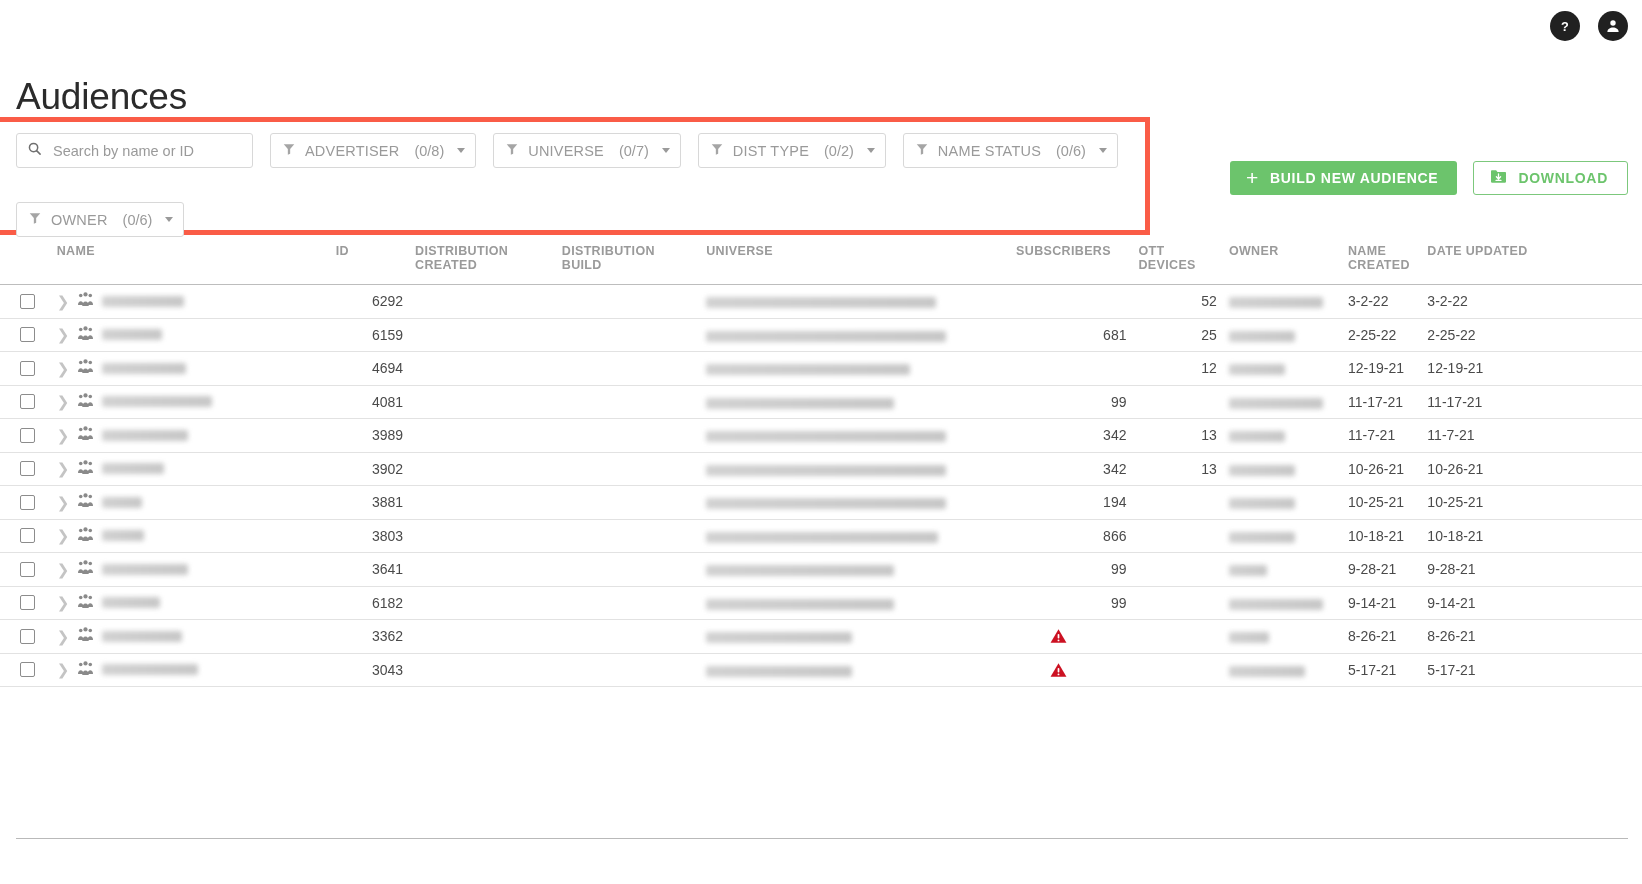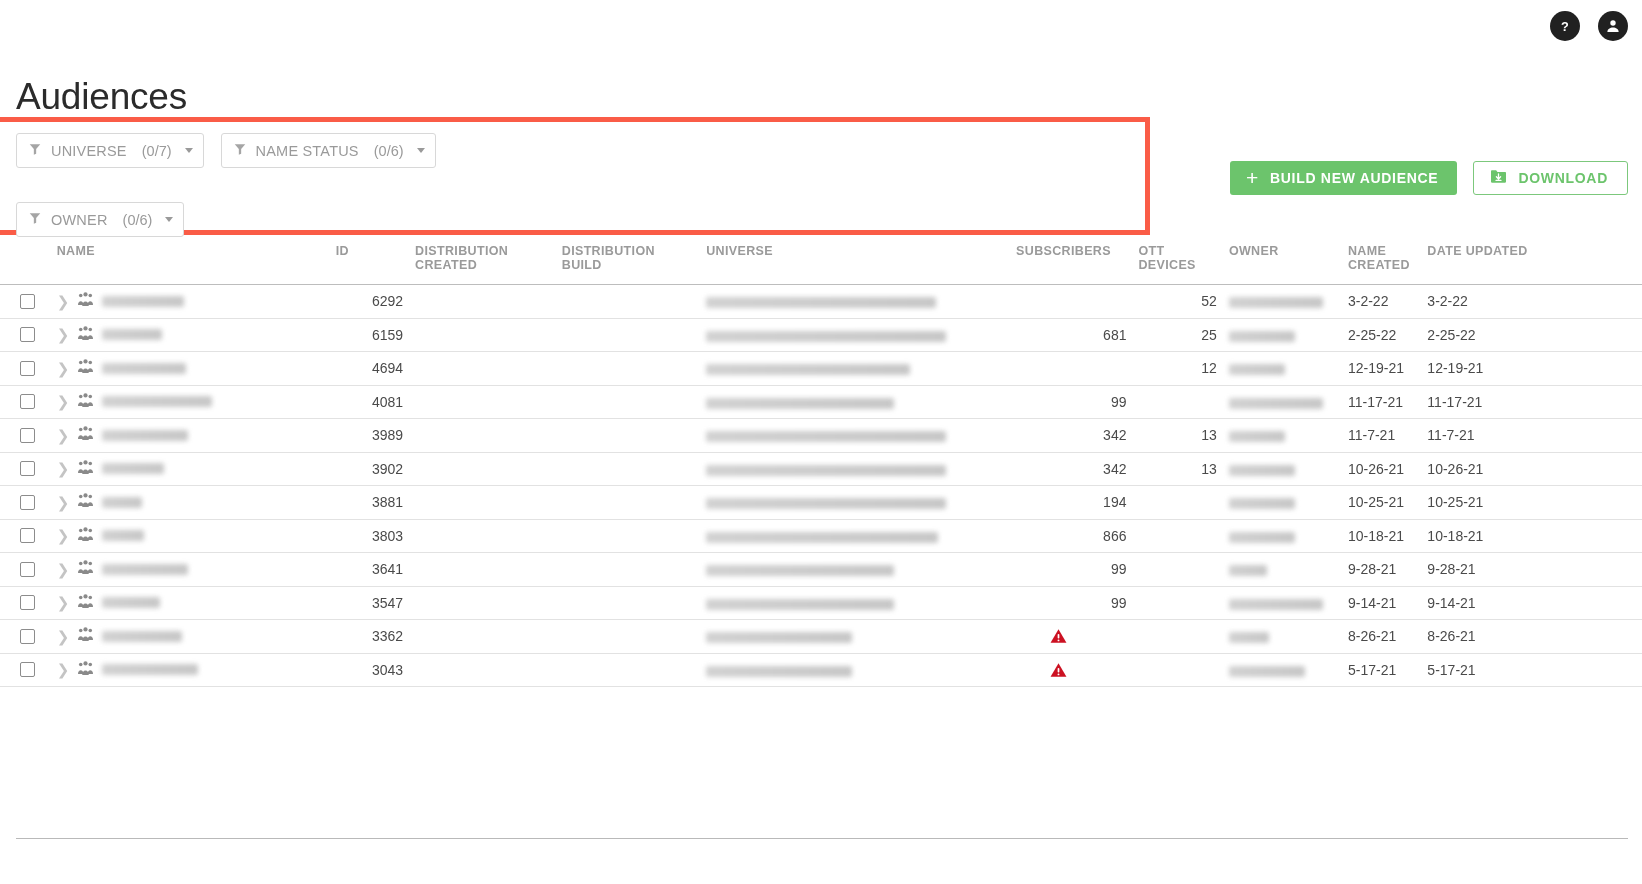--- a/index.html
+++ b/index.html
@@ -180,33 +180,62 @@
       </svg>
     </div>
   </div>
 
   <div class="page-title">Audiences</div>
 
   <div class="highlight-box"></div>
 
   <div class="filter-bar">
 
-
+    <div class="search-box">
+      <span>
+        <svg width="15" height="15" viewBox="0 0 24 24" fill="none" stroke="#6f6f6f" stroke-width="2.4">
+          <circle cx="10.5" cy="10.5" r="6.6"></circle>
+          <line x1="15.4" y1="15.4" x2="21" y2="21" stroke-linecap="round"></line>
+        </svg>
+      </span>
+      <input type="text" placeholder="Search by name or ID" style="">
+    </div>
+
+    <div class="filter-chip">
+      <span>
+        <svg width="14" height="14" viewBox="0 0 24 24" fill="#a5a5a5">
+          <path d="M3 4h18l-7 8.2V20l-4 2v-9.8z"></path>
+        </svg>
+      </span>
+      <span class="f-label">ADVERTISER</span>
+      <span class="f-count">(0/8)</span>
+      <span class="caret"></span>
+    </div>
 
     <div class="filter-chip">
       <span>
         <svg width="14" height="14" viewBox="0 0 24 24" fill="#a5a5a5">
           <path d="M3 4h18l-7 8.2V20l-4 2v-9.8z"></path>
         </svg>
       </span>
       <span class="f-label">UNIVERSE</span>
       <span class="f-count">(0/7)</span>
       <span class="caret"></span>
     </div>
 
+    <div class="filter-chip">
+      <span>
+        <svg width="14" height="14" viewBox="0 0 24 24" fill="#a5a5a5">
+          <path d="M3 4h18l-7 8.2V20l-4 2v-9.8z"></path>
+        </svg>
+      </span>
+      <span class="f-label">DIST TYPE</span>
+      <span class="f-count">(0/2)</span>
+      <span class="caret"></span>
+    </div>
 
     <div class="filter-chip">
       <span>
         <svg width="14" height="14" viewBox="0 0 24 24" fill="#a5a5a5">
           <path d="M3 4h18l-7 8.2V20l-4 2v-9.8z"></path>
         </svg>
       </span>
       <span class="f-label">NAME STATUS</span>
       <span class="f-count">(0/6)</span>
       <span class="caret"></span>
@@ -556,21 +585,21 @@
                     <circle cx="5" cy="5" r="2.6"></circle>
                     <circle cx="12" cy="3.6" r="3.1"></circle>
                     <circle cx="19" cy="5" r="2.6"></circle>
                     <path d="M1 19c0-3.4 1.8-5.3 4-5.3s4 1.9 4 5.3z"></path>
                     <path d="M7.2 20.5c0-4.2 2.1-6.6 4.8-6.6s4.8 2.4 4.8 6.6z"></path>
                     <path d="M15 19c0-3.4 1.8-5.3 4-5.3s4 1.9 4 5.3z"></path>
                   </svg></span>
                 <span class="redacted" style="width:58px"></span>
               </span>
             </td>
-            <td class="c-id">3547</td>
+            <td class="c-id">6182</td>
             <td class="c-dstat"></td>
             <td class="c-dtype"></td>
             <td class="c-univ"><span class="redacted" style="width:188px"></span></td>
             <td class="c-subs">99</td>
             <td class="c-ott"></td>
             <td class="c-owner"><span class="redacted" style="width:94px"></span></td>
             <td class="c-dc">9-14-21</td>
             <td class="c-du">9-14-21</td>
           </tr>
           <tr>

